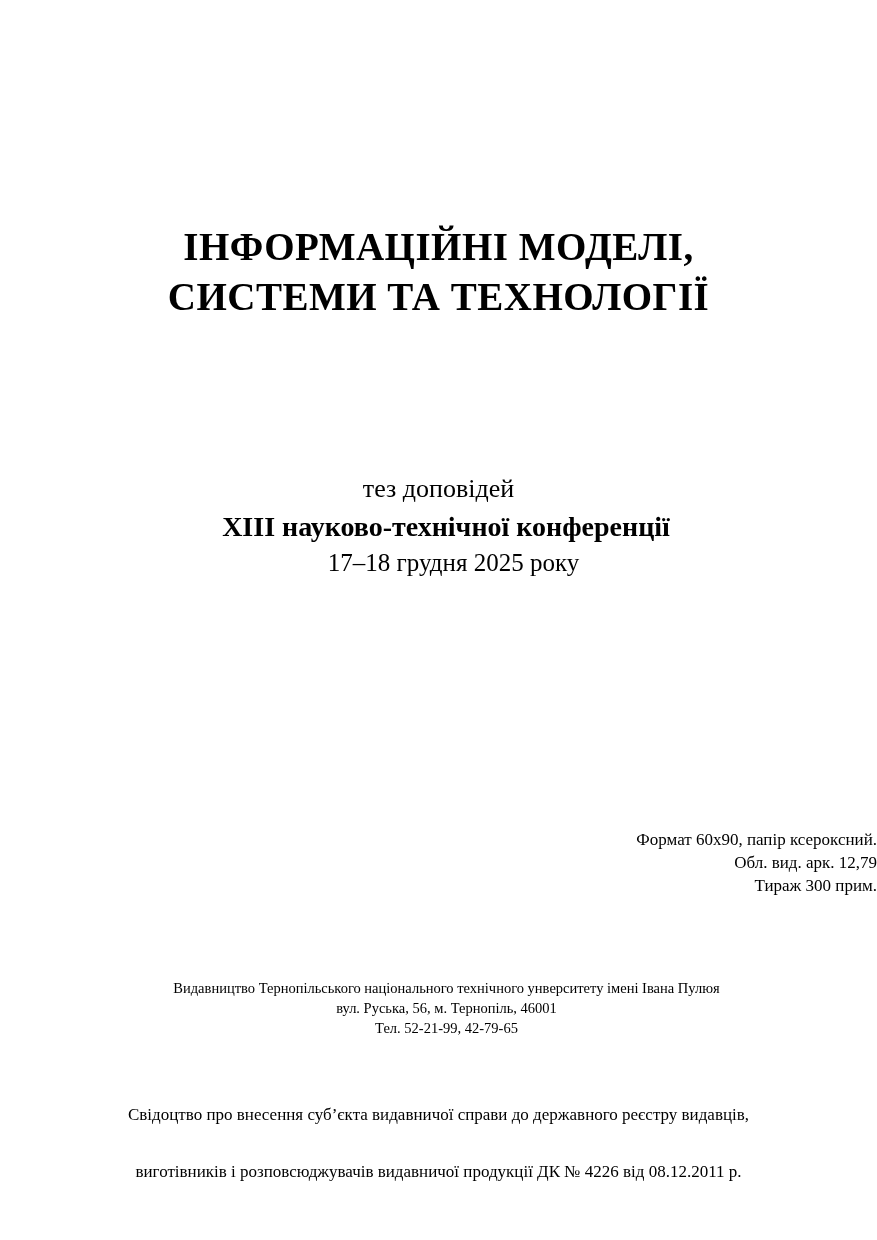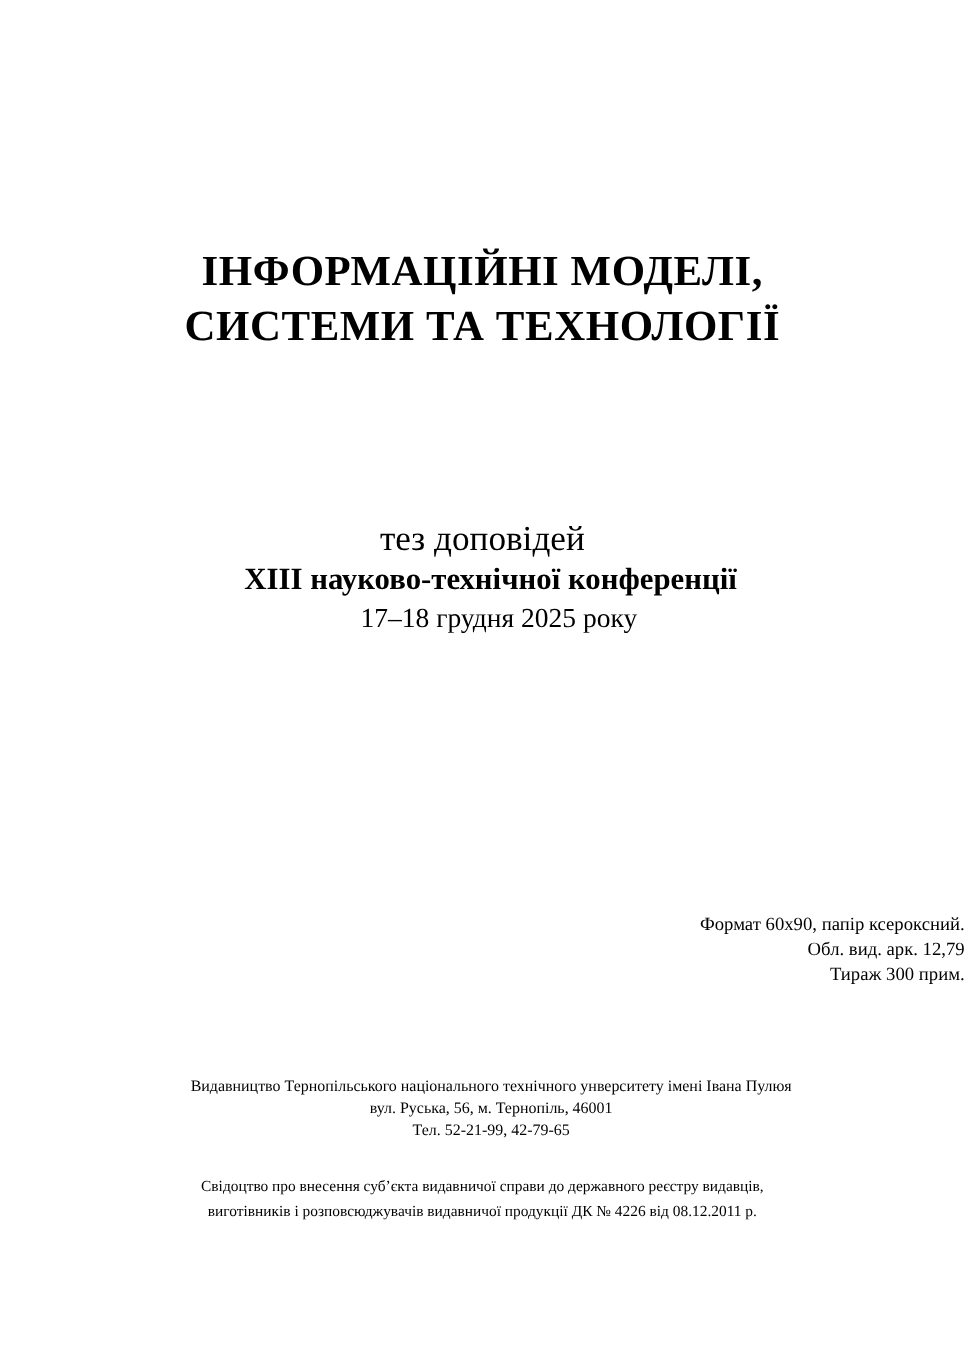--- a/index.html
+++ b/index.html
@@ -44,21 +44,21 @@
     left: 0;
     width: 877px;
     text-align: center;
   }
   .proc-materials {
     font-weight: bold;
     font-size: 33px;
     line-height: 42px;
   }
   .proc-theses {
-    font-size: 32px;
+    font-size: 26px;
     line-height: 38px;
   }
   .proc-conf {
     font-weight: bold;
     font-size: 28px;
     line-height: 38px;
     margin-left: 15px;
   }
   .proc-dates {
     font-size: 25px;
@@ -93,22 +93,23 @@
   }
 
   .license-block {
     position: absolute;
     top: 1069px;
     left: 0;
     width: 877px;
     text-align: center;
   }
   .license-line {
-    font-size: 14px;
+    font-size: 17px;
     line-height: 22px;
+    margin-top: 35px;
   }
 </style>
 </head>
 <body>
 
 <div class="page">
 
   <div class="title-block">
     <div class="title-line">ІНФОРМАЦІЙНІ МОДЕЛІ,</div>
     <div class="title-line">СИСТЕМИ ТА ТЕХНОЛОГІЇ</div>

